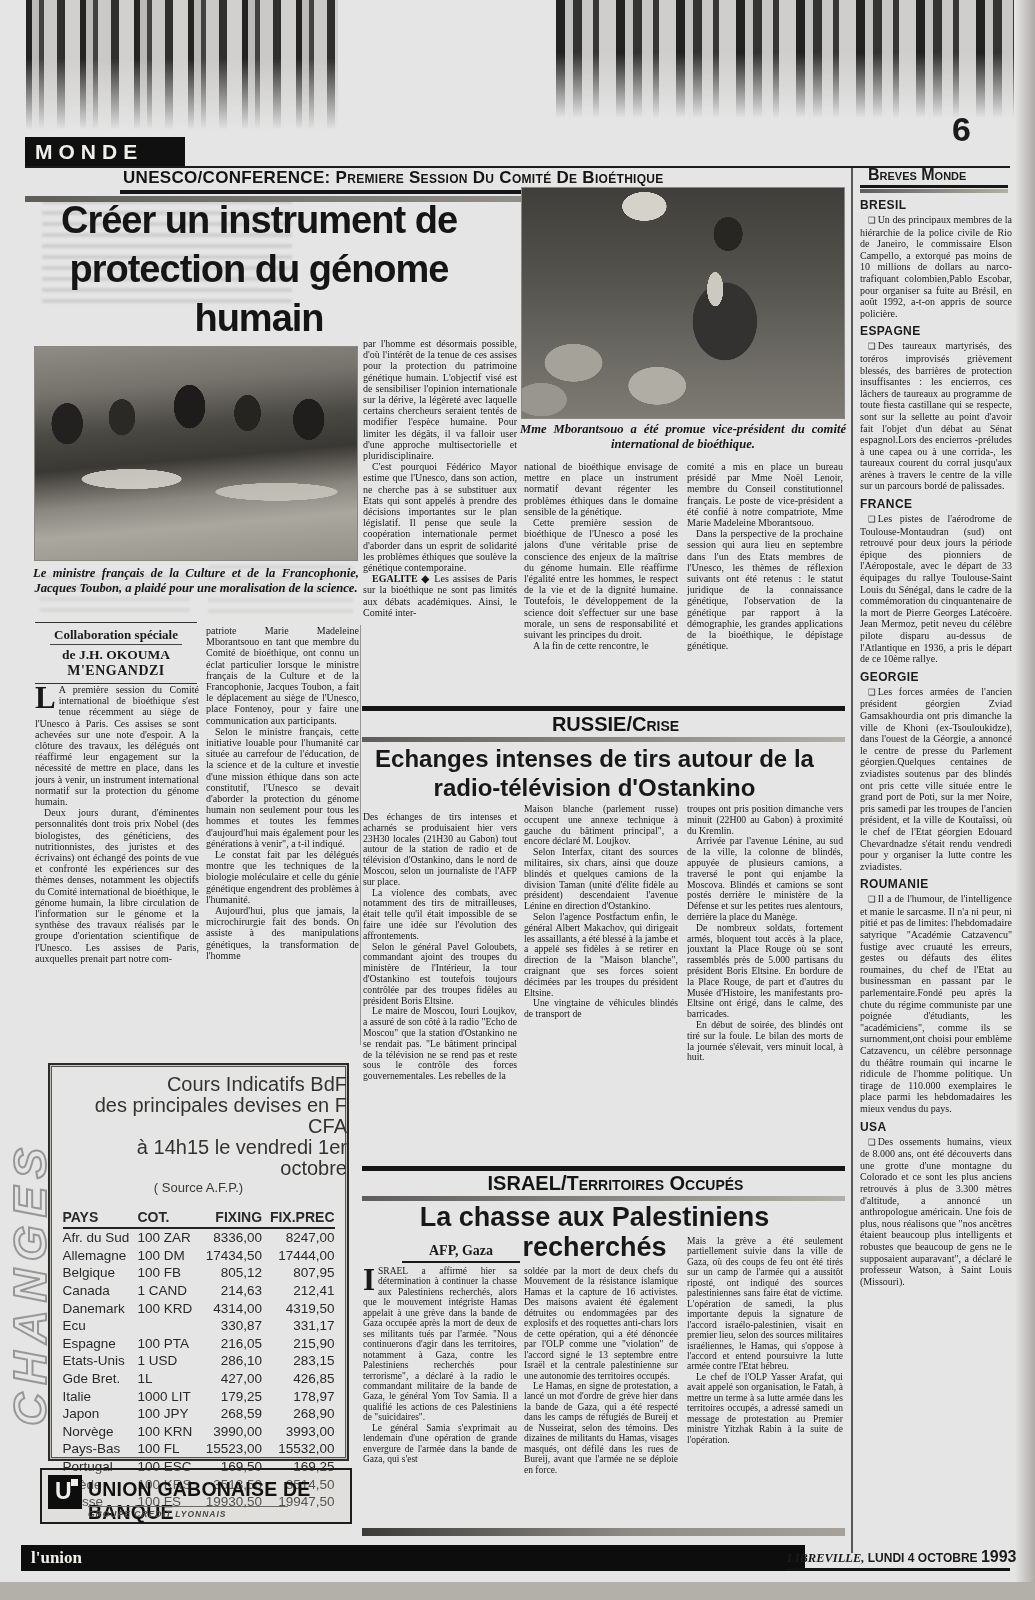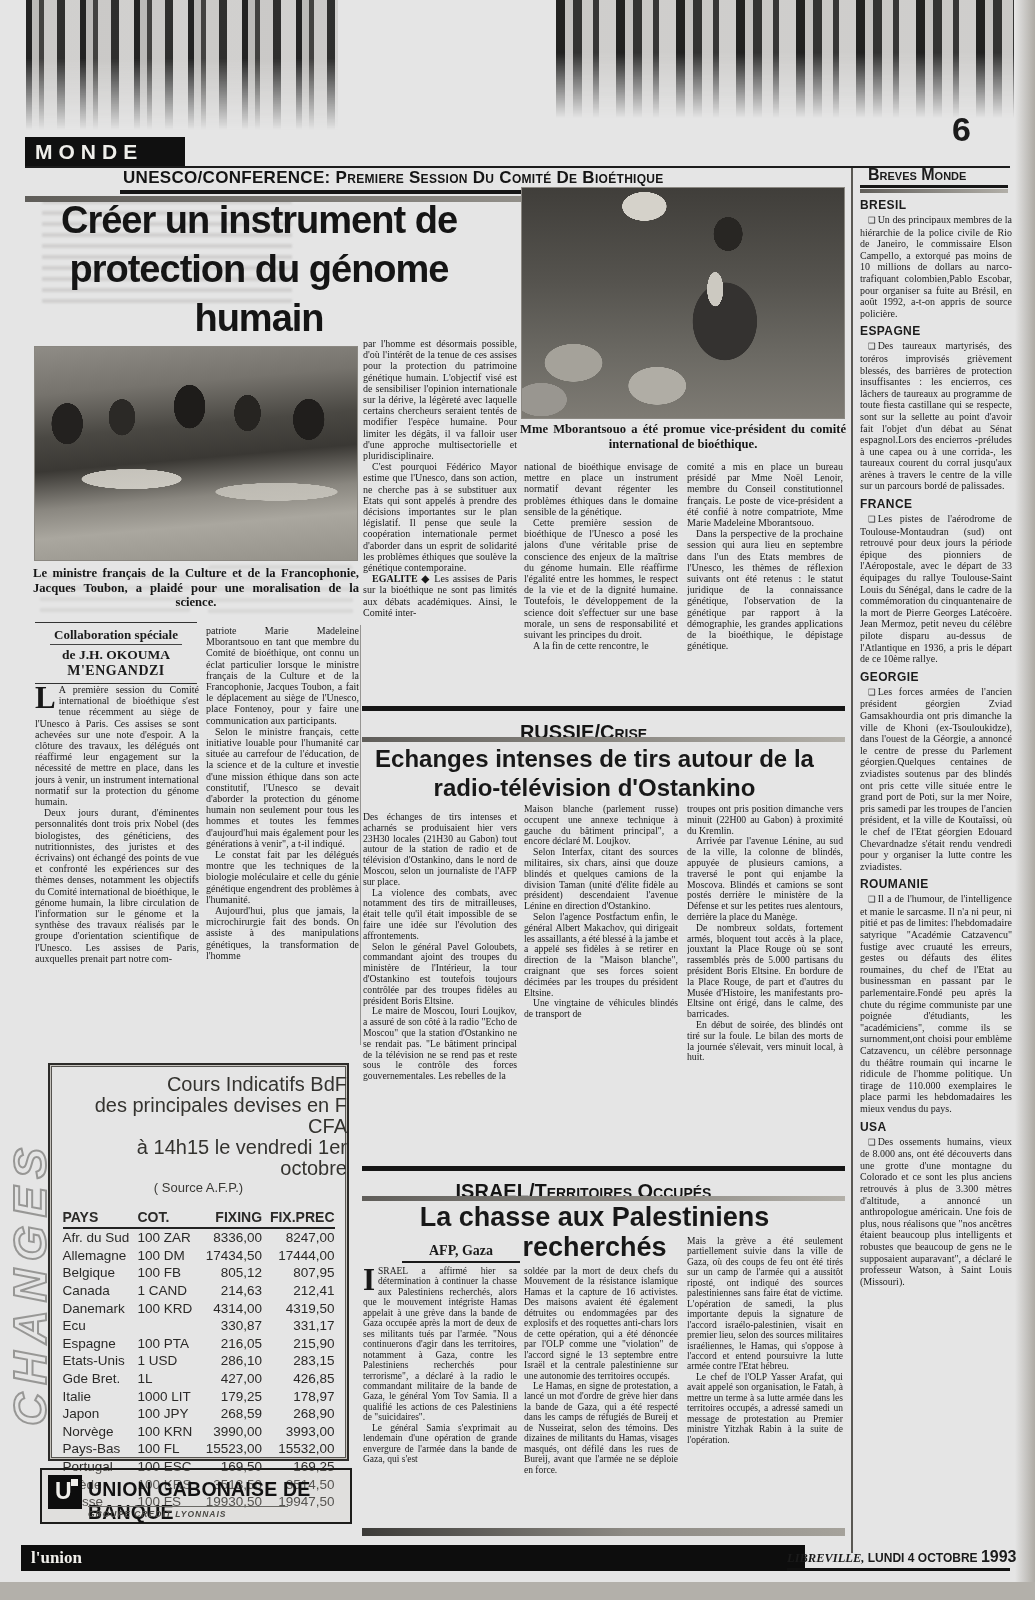--- a/index.html
+++ b/index.html
@@ -68,21 +68,21 @@
     background-color:#55534e;
     background-image:
       radial-gradient(ellipse 24px 28px at 64% 20%, #282623 0 60%, transparent 61%),
       radial-gradient(ellipse 16px 34px at 60% 44%, #ccc9c1 0 50%, transparent 51%),
       radial-gradient(ellipse 58px 70px at 63% 58%, #343230 0 55%, transparent 56%),
       radial-gradient(ellipse 52px 34px at 16% 76%, #a5a29a 0 55%, transparent 56%),
       radial-gradient(ellipse 52px 34px at 42% 86%, #b0ada5 0 55%, transparent 56%),
       radial-gradient(ellipse 46px 30px at 6% 92%, #999690 0 55%, transparent 56%),
       radial-gradient(ellipse 40px 26px at 38% 8%, #d5d2ca 0 55%, transparent 56%),
       linear-gradient(180deg,#403e3a 0%,#55534e 40%,#6b6963 72%,#7e7b74 100%); }
-  .caption { position:absolute; font-weight:700; font-size:12.6px; line-height:14.6px;
+  .caption { position:absolute; font-weight:700; font-style:italic; font-size:12.6px; line-height:14.6px;
     text-align:justify; text-align-last:center; color:#161616; }
   .caption-left { left:33px; top:566px; width:326px; }
   .caption-right { left:520px; top:422px; width:326px; }
 
   
   .byline-box { position:absolute; left:35px; top:622px; width:162px; border-top:1.5px solid #333;
     border-bottom:1.5px solid #333; text-align:center; padding:2px 0 4px; }
   .byline-box .l1 { font-weight:700; font-size:13px; border-bottom:1px solid #444; display:inline-block; padding:0 4px 1px; }
   .byline-box .l2 { font-weight:700; font-size:13.5px; margin-top:2px; }
   .byline-box .l3 { font-weight:700; font-size:14px; letter-spacing:.5px; }
@@ -96,21 +96,21 @@
   .col-u1 { left:35px;  top:684px;  width:164px; height:402px; }
   .col-u2 { left:206px; top:625px;  width:153px; height:412px; }
   .col-u3 { left:363px; top:338px;  width:154px; height:368px; }
   .col-u4 { left:524px; top:461px;  width:154px; height:243px; }
   .col-u5 { left:687px; top:461px;  width:156px; height:243px; }
   .vr1 { position:absolute; left:360px; top:625px; width:1px; height:420px; background:rgba(70,68,64,.5); }
 
   
   .rule-dark { position:absolute; background:#161616; }
   .rule-gray { position:absolute; background:linear-gradient(90deg,#5f5d59,#b2afa8); }
-  .kicker-center { position:absolute; width:483px; left:342px; text-align:center; font-size:20px;margin-top:8px; }
+  .kicker-center { position:absolute; width:483px; left:374px; text-align:center; font-size:20px; }
   .sub-headline { position:absolute; left:353px; width:483px; text-align:center;
     font-family:"Liberation Sans",sans-serif; font-weight:700; color:#181818; }
   .russie-headline { top:744px; font-size:24px; line-height:29px; }
   .israel-headline { top:1202px; font-size:27px; line-height:30px; }
   .russie-col { font-size:9.7px; line-height:10.8px; }
   .col-r1 { left:363px; top:812px; width:154px; height:354px; }
   .col-r2 { left:524px; top:804px; width:154px; height:358px; }
   .col-r3 { left:687px; top:804px; width:156px; height:358px; }
   .israel-byline { position:absolute; left:402px; top:1243px; width:118px; text-align:center;
     font-weight:700; font-size:14px; border-bottom:2px solid #1a1a1a; padding-bottom:2px; }

